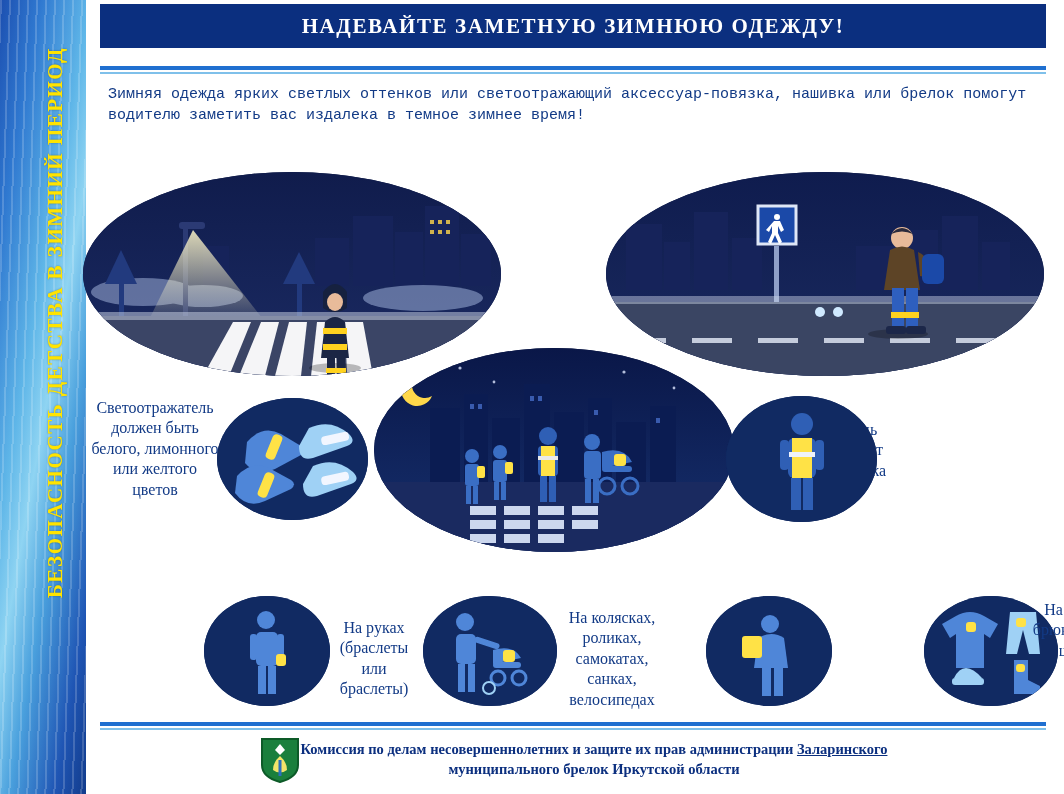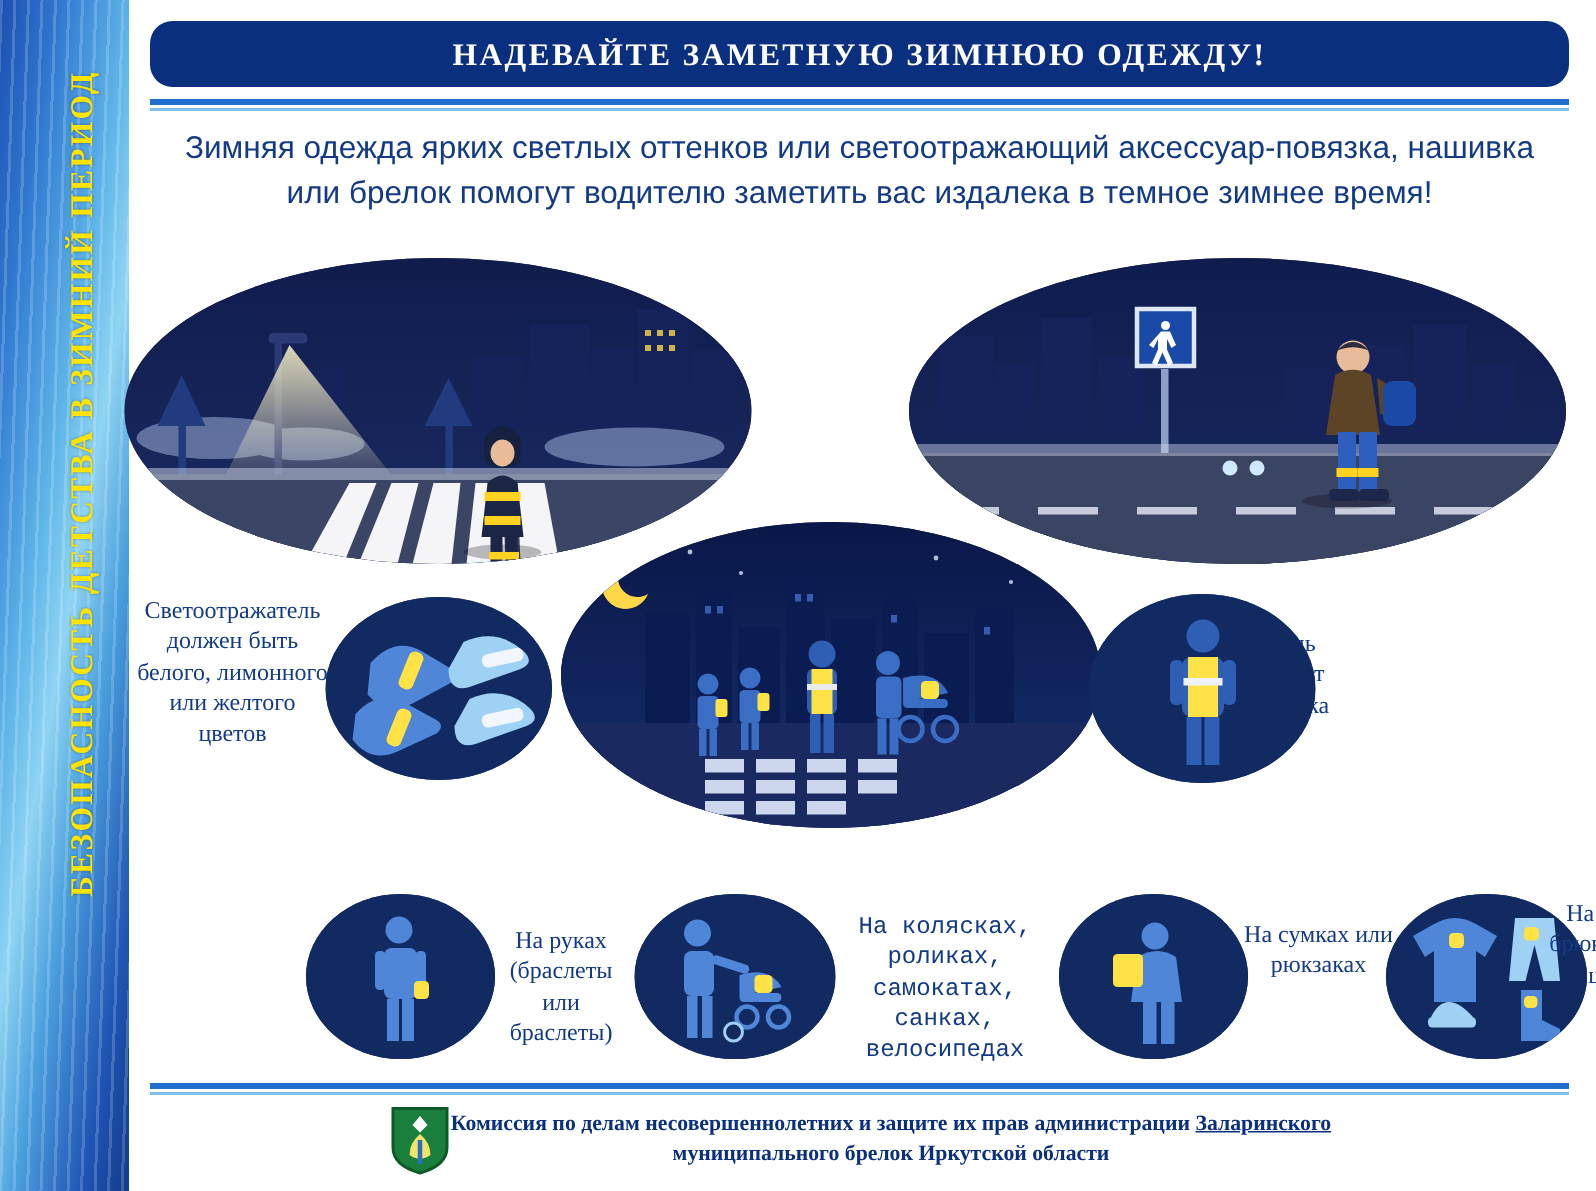--- a/index.html
+++ b/index.html
@@ -32,38 +32,38 @@
     letter-spacing:1.5px;
     font-family:"Liberation Serif", serif;
     text-shadow:0 0 2px rgba(0,0,0,.35);
     white-space:nowrap;
   }
   
   .page{
     position:absolute;left:86px;top:0;width:978px;height:794px;background:#fff;
   }
   .title-bar{
-    position:absolute;left:14px;top:14px;width:946px;height:44px;
+    position:absolute;left:14px;top:4px;width:946px;height:44px;
     background:#0b2f7f;
-    display:flex;align-items:center;justify-content:center;border-radius:15px;
+    display:flex;align-items:center;justify-content:center;
   }
   .title-bar .title{
     color:#ffffff;font-weight:bold;font-size:21px;letter-spacing:1.6px;
     font-family:"Liberation Serif", serif;
   }
   .rule{
     position:absolute;left:14px;top:66px;width:946px;height:4px;background:#1f6fd0;
   }
   .rule2{
     position:absolute;left:14px;top:72px;width:946px;height:2px;background:#7fc0ea;
   }
   .lead{
     position:absolute;left:22px;top:84px;width:930px;
-    text-align:center;color:#123a86;font-size:21px;line-height:1.42;
-    font-family:Liberation Sans, sans-serif;
+    color:#123a86;font-size:15px;line-height:1.42;
+    font-family:Liberation Mono, monospace;
   }
   
   .ell{position:absolute;border-radius:50%;overflow:hidden;}
   
   #scene1{left:-3px;top:172px;width:418px;height:204px;background:#0d1a44;}
   #scene2{left:520px;top:172px;width:438px;height:204px;background:#0d1a44;}
   #scene3{left:288px;top:348px;width:360px;height:204px;background:#0b1640;}
   #scene4{left:131px;top:398px;width:151px;height:122px;background:#112a62;}
   #scene5{left:640px;top:396px;width:151px;height:126px;background:#112a62;}
   #b1{left:118px;top:596px;width:126px;height:110px;background:#112a62;}
@@ -71,21 +71,21 @@
   #b3{left:620px;top:596px;width:126px;height:110px;background:#112a62;}
   #b4{left:838px;top:596px;width:134px;height:110px;background:#112a62;}
 
   .cap{
     position:absolute;text-align:center;color:#123a86;font-size:16px;line-height:1.28;
     font-family:"Liberation Serif", serif;
   }
   #cap-left{left:4px;top:398px;width:130px;}
   #cap-right{left:650px;top:420px;width:160px;}
   #cap-b1{left:240px;top:618px;width:96px;}
-  #cap-b2{left:484px;top:608px;width:120px;font-family:Liberation Mono, monospace;}
+  #cap-b2{left:466px;top:608px;width:120px;}
   #cap-b3{left:742px;top:614px;width:102px;}
   #cap-b4{left:954px;top:600px;width:96px;}
   #cap-b4{left:946px;top:600px;width:104px;}
 
   .question{
     position:absolute;left:30px;top:548px;color:#123a86;font-size:19px;
     font-family:"Liberation Serif", serif;
   }
   .footline{position:absolute;left:14px;top:722px;width:946px;height:4px;background:#1f6fd0;}
   .footline2{position:absolute;left:14px;top:728px;width:946px;height:2px;background:#7fc0ea;}
@@ -436,21 +436,20 @@
       <rect width="126" height="110" fill="#112a62"></rect>
       <g transform="translate(34,18)">
         <circle cx="30" cy="10" r="9" fill="#4f86d8"></circle>
         <path d="M18 24 q14 -8 26 0 l4 30 h-34z" fill="#4f86d8"></path>
         <rect x="22" y="54" width="9" height="28" fill="#4f86d8"></rect>
         <rect x="34" y="54" width="9" height="28" fill="#4f86d8"></rect>
         <rect x="2" y="22" width="20" height="22" rx="3" fill="#ffe246"></rect>
       </g>
     </svg>
   </div>
-  <div class="cap" id="cap-b3">На сумках или рюкзаках</div>
 
   <div class="ell" id="b4">
     <svg width="134" height="110" viewBox="0 0 134 110">
       <rect width="134" height="110" fill="#112a62"></rect>
 
       <g transform="translate(14,12)">
         <path d="M18 8 q14 -8 28 0 l14 8 -8 14 -6 -4 v34 h-28 v-34 l-6 4 -8 -14z" fill="#4f86d8"></path>
         <rect x="28" y="14" width="10" height="10" rx="3" fill="#ffe246"></rect>
       </g>
 

